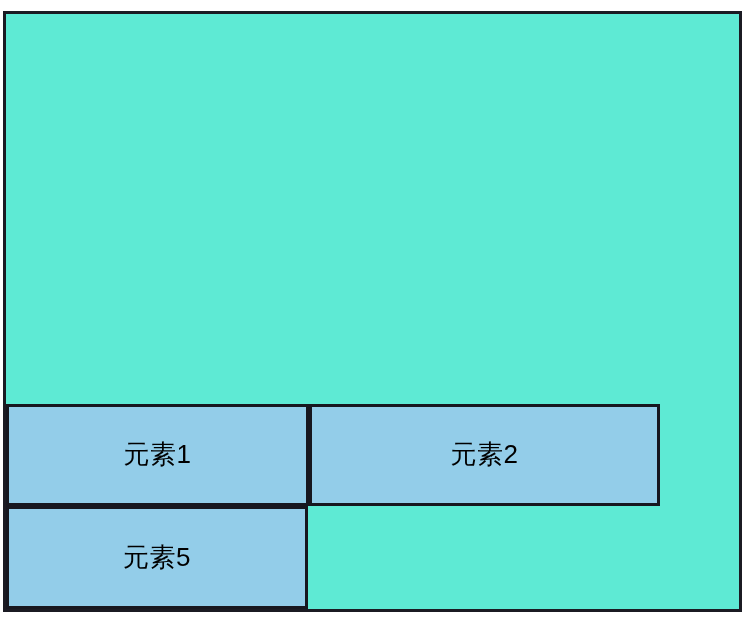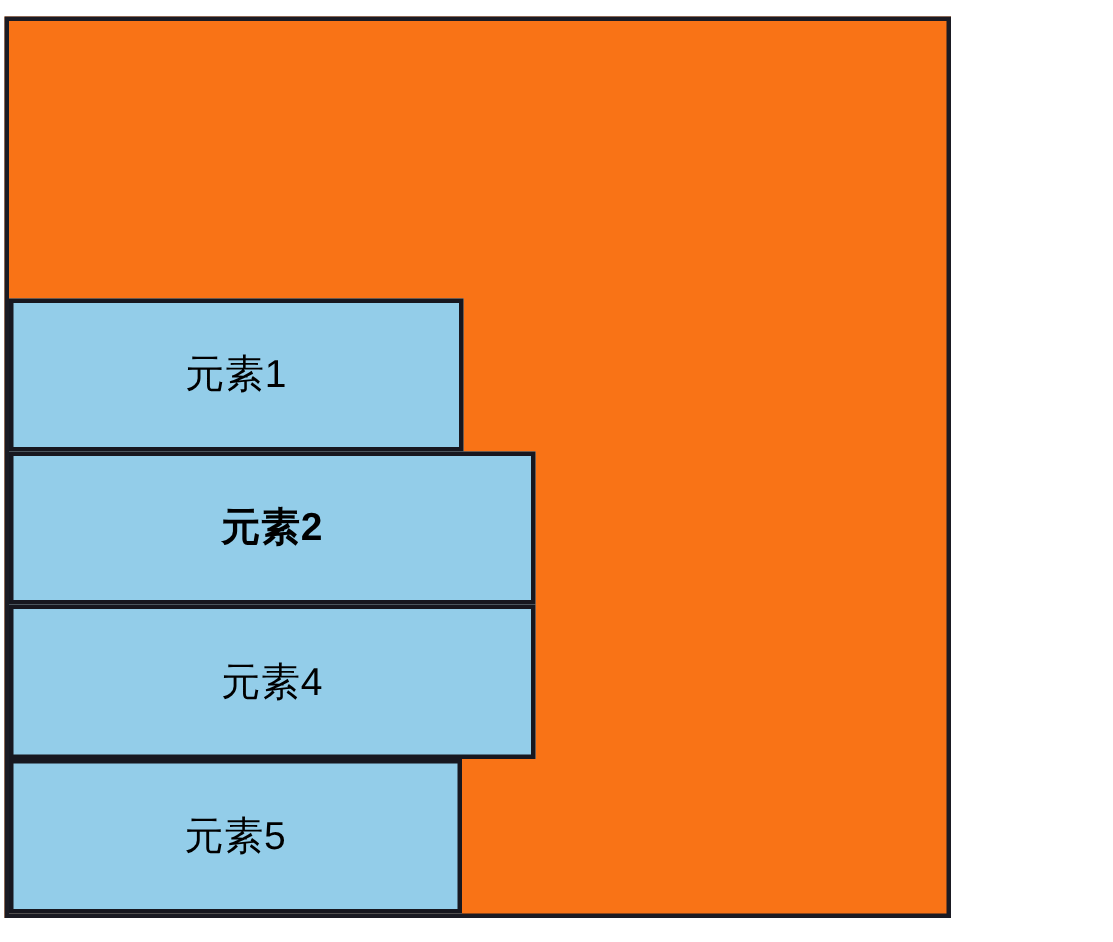--- a/index.html
+++ b/index.html
@@ -13,25 +13,25 @@
     background: #ffffff;
     font-family: "Liberation Sans", "DejaVu Sans", sans-serif;
     overflow: hidden;
   }
 
   
   .flex-container {
     position: absolute;
     left: 3px;
     top: 11px;
-    width: 631px;           
+    width: 739px;           
     height: 601px;
     box-sizing: border-box;
     border: 3px solid #1b1b23;
-    background: #f97316;
+    background: #5eead4;
 
     display: flex;
     flex-wrap: wrap;
     align-content: flex-end;   
   }
 
   
   .flex-item {
     box-sizing: border-box;
     background: #93cde9;
@@ -42,21 +42,21 @@
     color: #000000;
     font-size: 26px;
     line-height: 1;
     letter-spacing: 0.5px;
     white-space: nowrap;
     user-select: none;
   }
 
   
   .item-1 { width: 303px; height: 102px; }
-  .item-2 { width: 351px; height: 102px; font-weight: bold; }
+  .item-2 { width: 351px; height: 102px; }
   .item-3 { width: 402px; height: 105px; }
   .item-4 { width: 351px; height: 103px; }
   .item-5 { width: 302px; height: 103px; }
 
   .item-label {
     display: block;
     transform: translateY(-1px);
   }
 </style>
 </head>
@@ -66,21 +66,18 @@
 
   <div class="flex-item item-1">
     <span class="item-label">元素1</span>
   </div>
 
   <div class="flex-item item-2">
     <span class="item-label">元素2</span>
   </div>
 
 
-  <div class="flex-item item-4">
-    <span class="item-label">元素4</span>
-  </div>
 
   <div class="flex-item item-5">
     <span class="item-label">元素5</span>
   </div>
 
 </div>
 
 </body></html>

